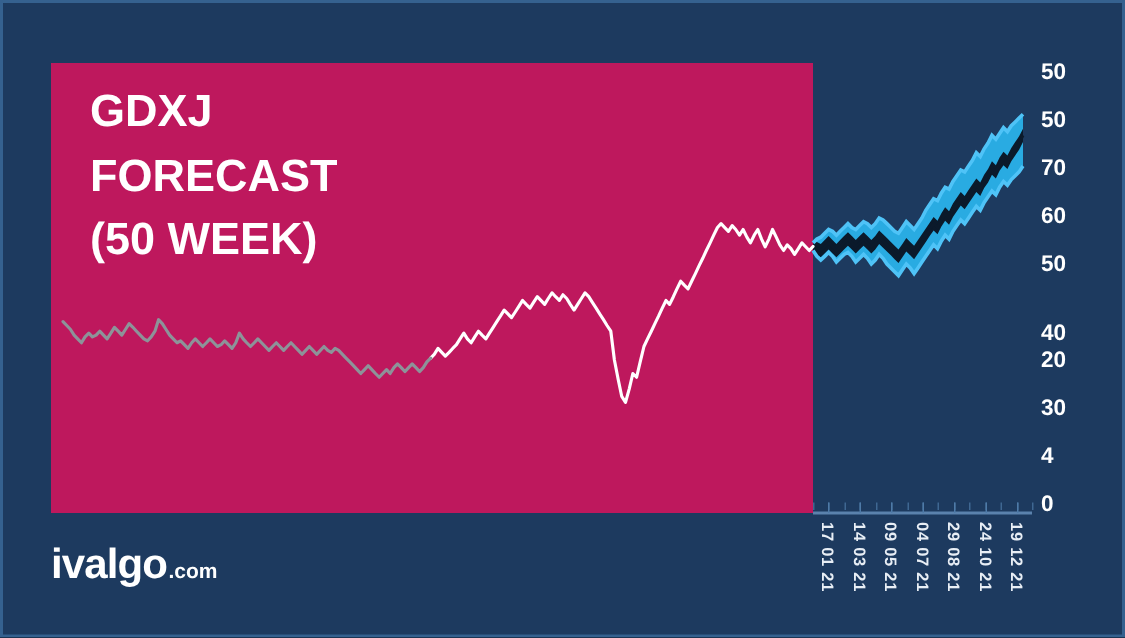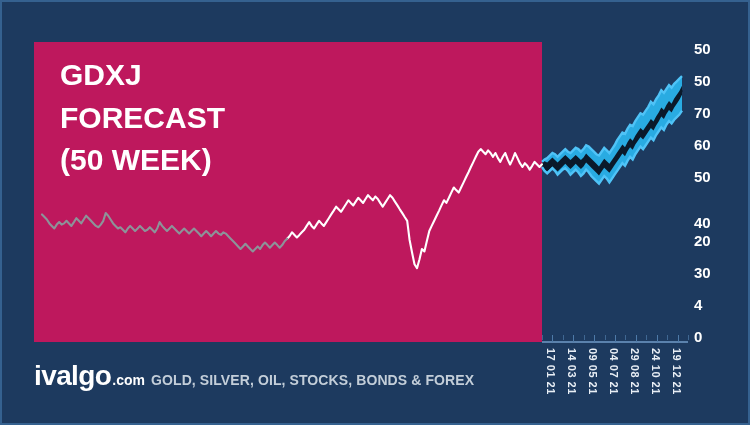--- a/index.html
+++ b/index.html
@@ -194,16 +194,15 @@
       <div class="x-tick" style="left: 644.3px; height: 5px; opacity: 0.7;"></div>
       <div class="x-tick" style="left: 654.7px; height: 5px; opacity: 0.7;"></div>
       <div class="x-tick" style="left: 665.1px; height: 5px; opacity: 0.7;"></div>
       <div class="x-tick" style="left: 675.6px; height: 5px; opacity: 0.7;"></div>
       <div class="x-tick" style="left: 686px; height: 5px; opacity: 0.7;"></div>
     </div>
 
   <div id="footer">
     <span id="brand-name">ivalgo</span>
     <span id="brand-tld">.com</span>
-    <span id="brand-tagline">GOLD, SILVER, OIL, STOCKS, BONDS &amp; FOREX</span>
   </div>
 
 </div>
 
 </body></html>

